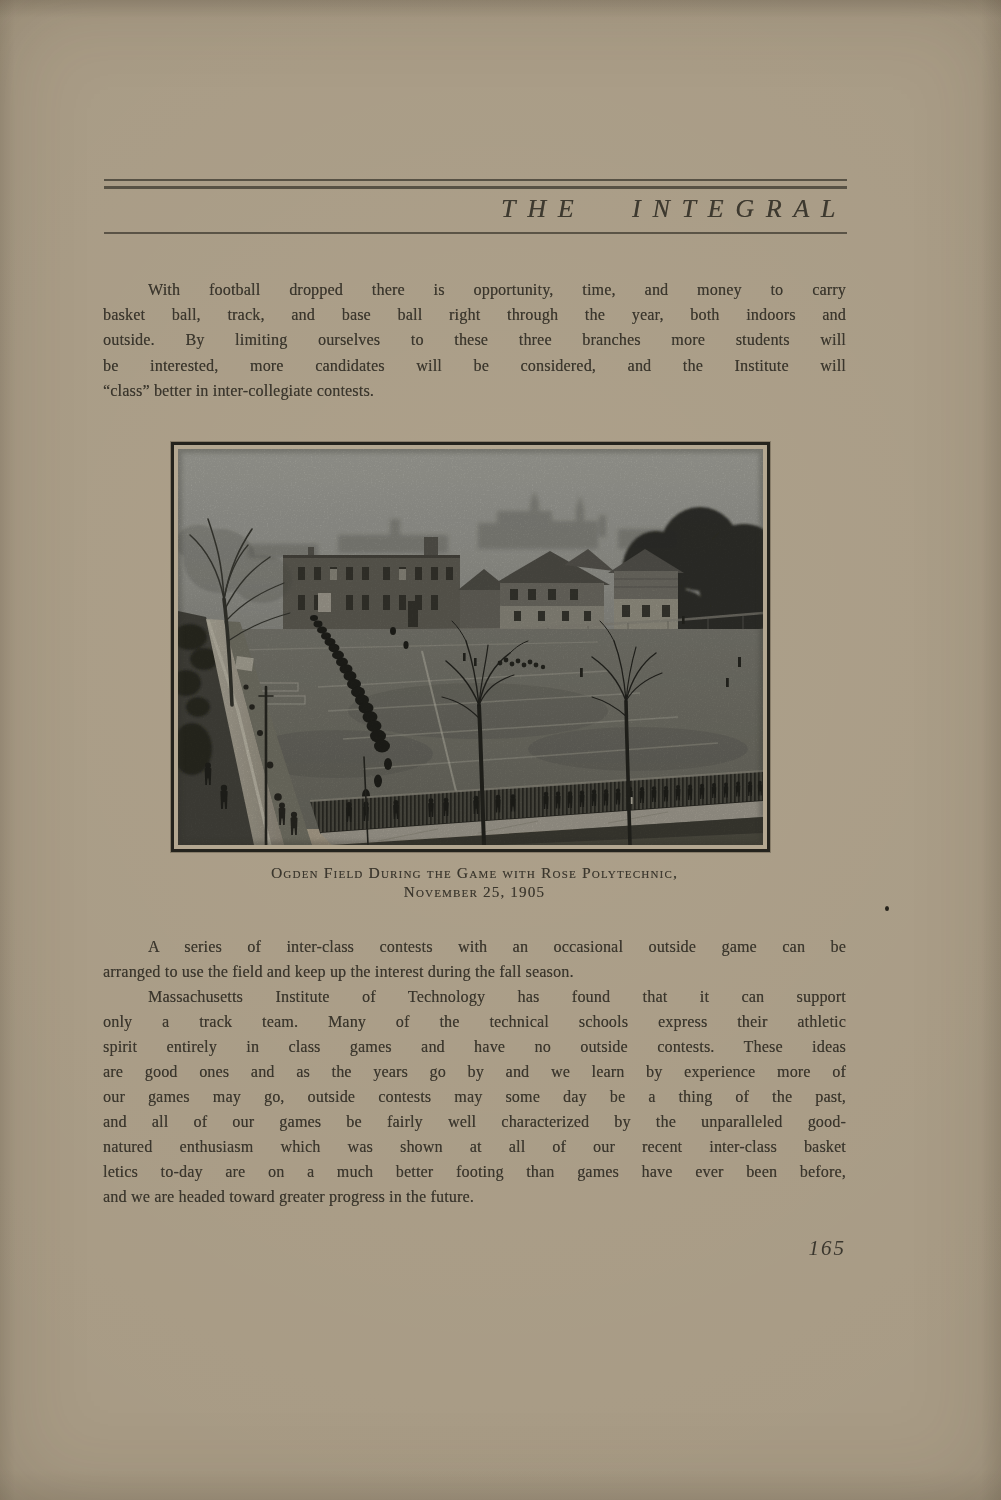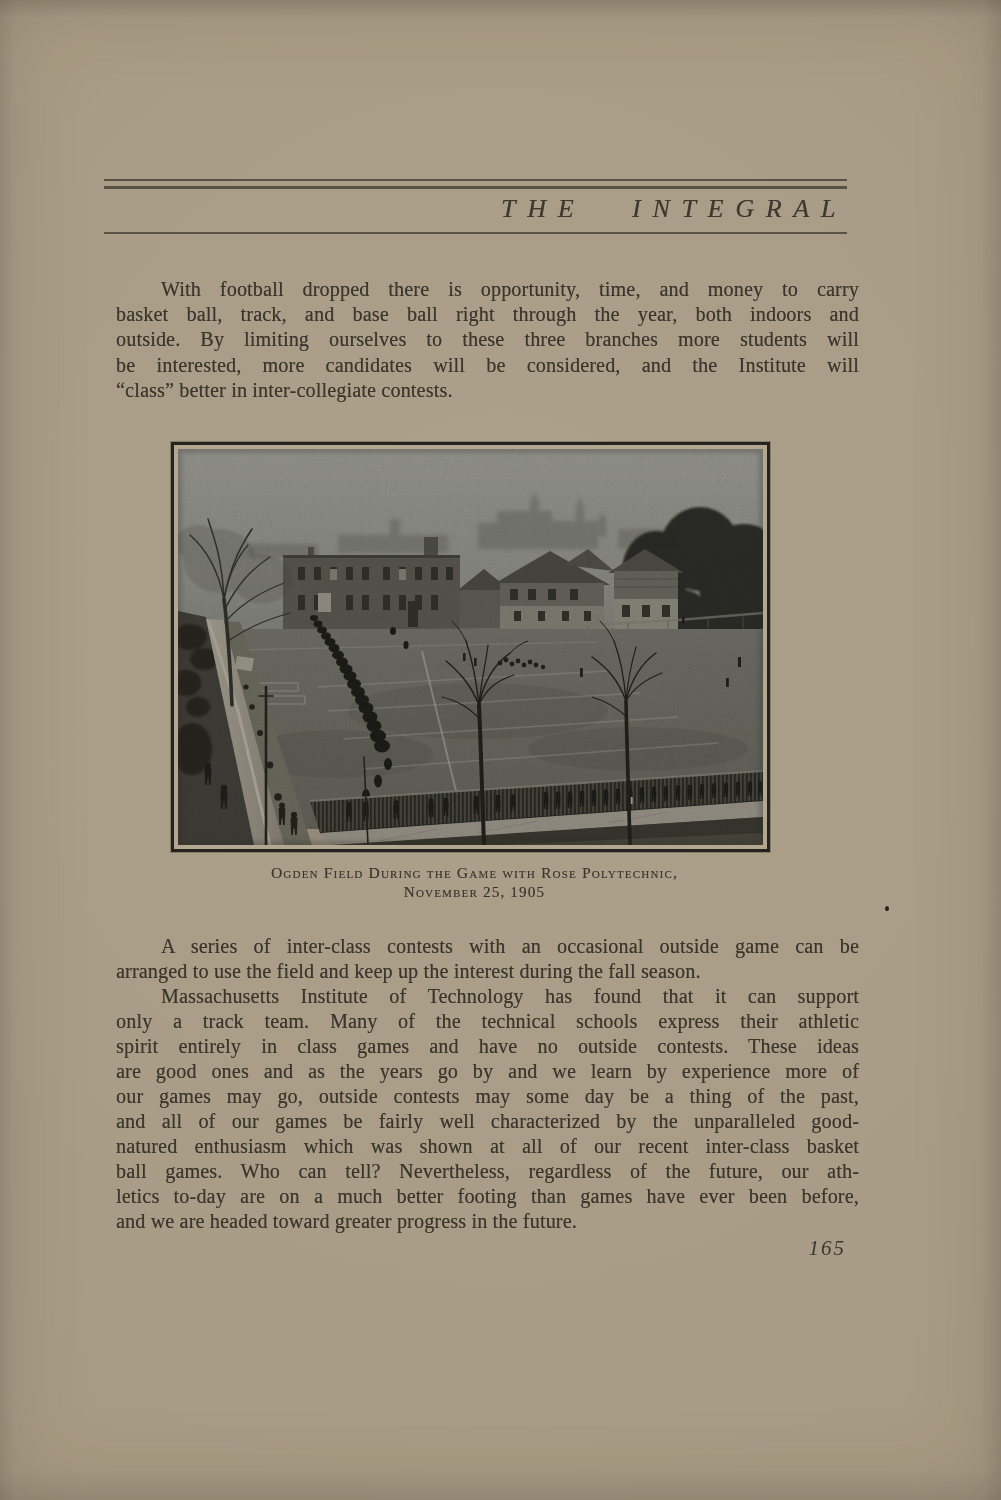--- a/index.html
+++ b/index.html
@@ -16,21 +16,21 @@
     color:#3a362d;}
   .abs{position:absolute;}
   
   .rule-double{left:104px;top:179px;width:743px;height:5px;
     border-top:2px solid #4c473b;border-bottom:3px solid #4c473b;opacity:.88;}
   .masthead-title{left:104px;top:194px;width:743px;text-align:right;
     font-style:italic;font-size:26px;letter-spacing:.45em;word-spacing:1.1em;
     color:#3d392f;text-shadow:.3px .3px .4px rgba(40,34,24,.5);}
   .rule-single{left:104px;top:232px;width:743px;height:2px;background:#4c473b;opacity:.85;}
   
-  .textblock{left:116px;width:743px;font-size:20px;color:#3a362d;
+  .textblock{left:103px;width:743px;font-size:16px;color:#3a362d;
     letter-spacing:.2px;text-shadow:.25px .25px .35px rgba(38,32,22,.5);}
   .intro{top:277px;line-height:25.2px;}
   .lower{top:934px;line-height:25px;}
   .tline{text-align:justify;text-align-last:justify;}
   .tline.first{text-indent:45px;}
   .tline.last{text-align-last:left;}
   
   .photo{left:171px;top:442px;width:599px;height:410px;box-sizing:border-box;
     border:3px solid #24231d;background:#b3a791;padding:4px;
     box-shadow:0 0 0 1px rgba(70,60,45,.35);}
@@ -403,21 +403,20 @@
         <div class="tline last">arranged to use the field and keep up the interest during the fall season.</div>
       </div>
     <div>
         <div class="tline first">Massachusetts Institute of Technology has found that it can support</div>
         <div class="tline">only a track team. Many of the technical schools express their athletic</div>
         <div class="tline">spirit entirely in class games and have no outside contests. These ideas</div>
         <div class="tline">are good ones and as the years go by and we learn by experience more of</div>
         <div class="tline">our games may go, outside contests may some day be a thing of the past,</div>
         <div class="tline">and all of our games be fairly well characterized by the unparalleled good-</div>
         <div class="tline">natured enthusiasm which was shown at all of our recent inter-class basket</div>
-        <div class="tline">ball games. Who can tell? Nevertheless, regardless of the future, our ath-</div>
         <div class="tline">letics to-day are on a much better footing than games have ever been before,</div>
         <div class="tline last">and we are headed toward greater progress in the future.</div>
       </div>
   </div>
 
   <div class="abs folio">165</div>
 
   <div class="abs speck"></div>
 </div>
 

